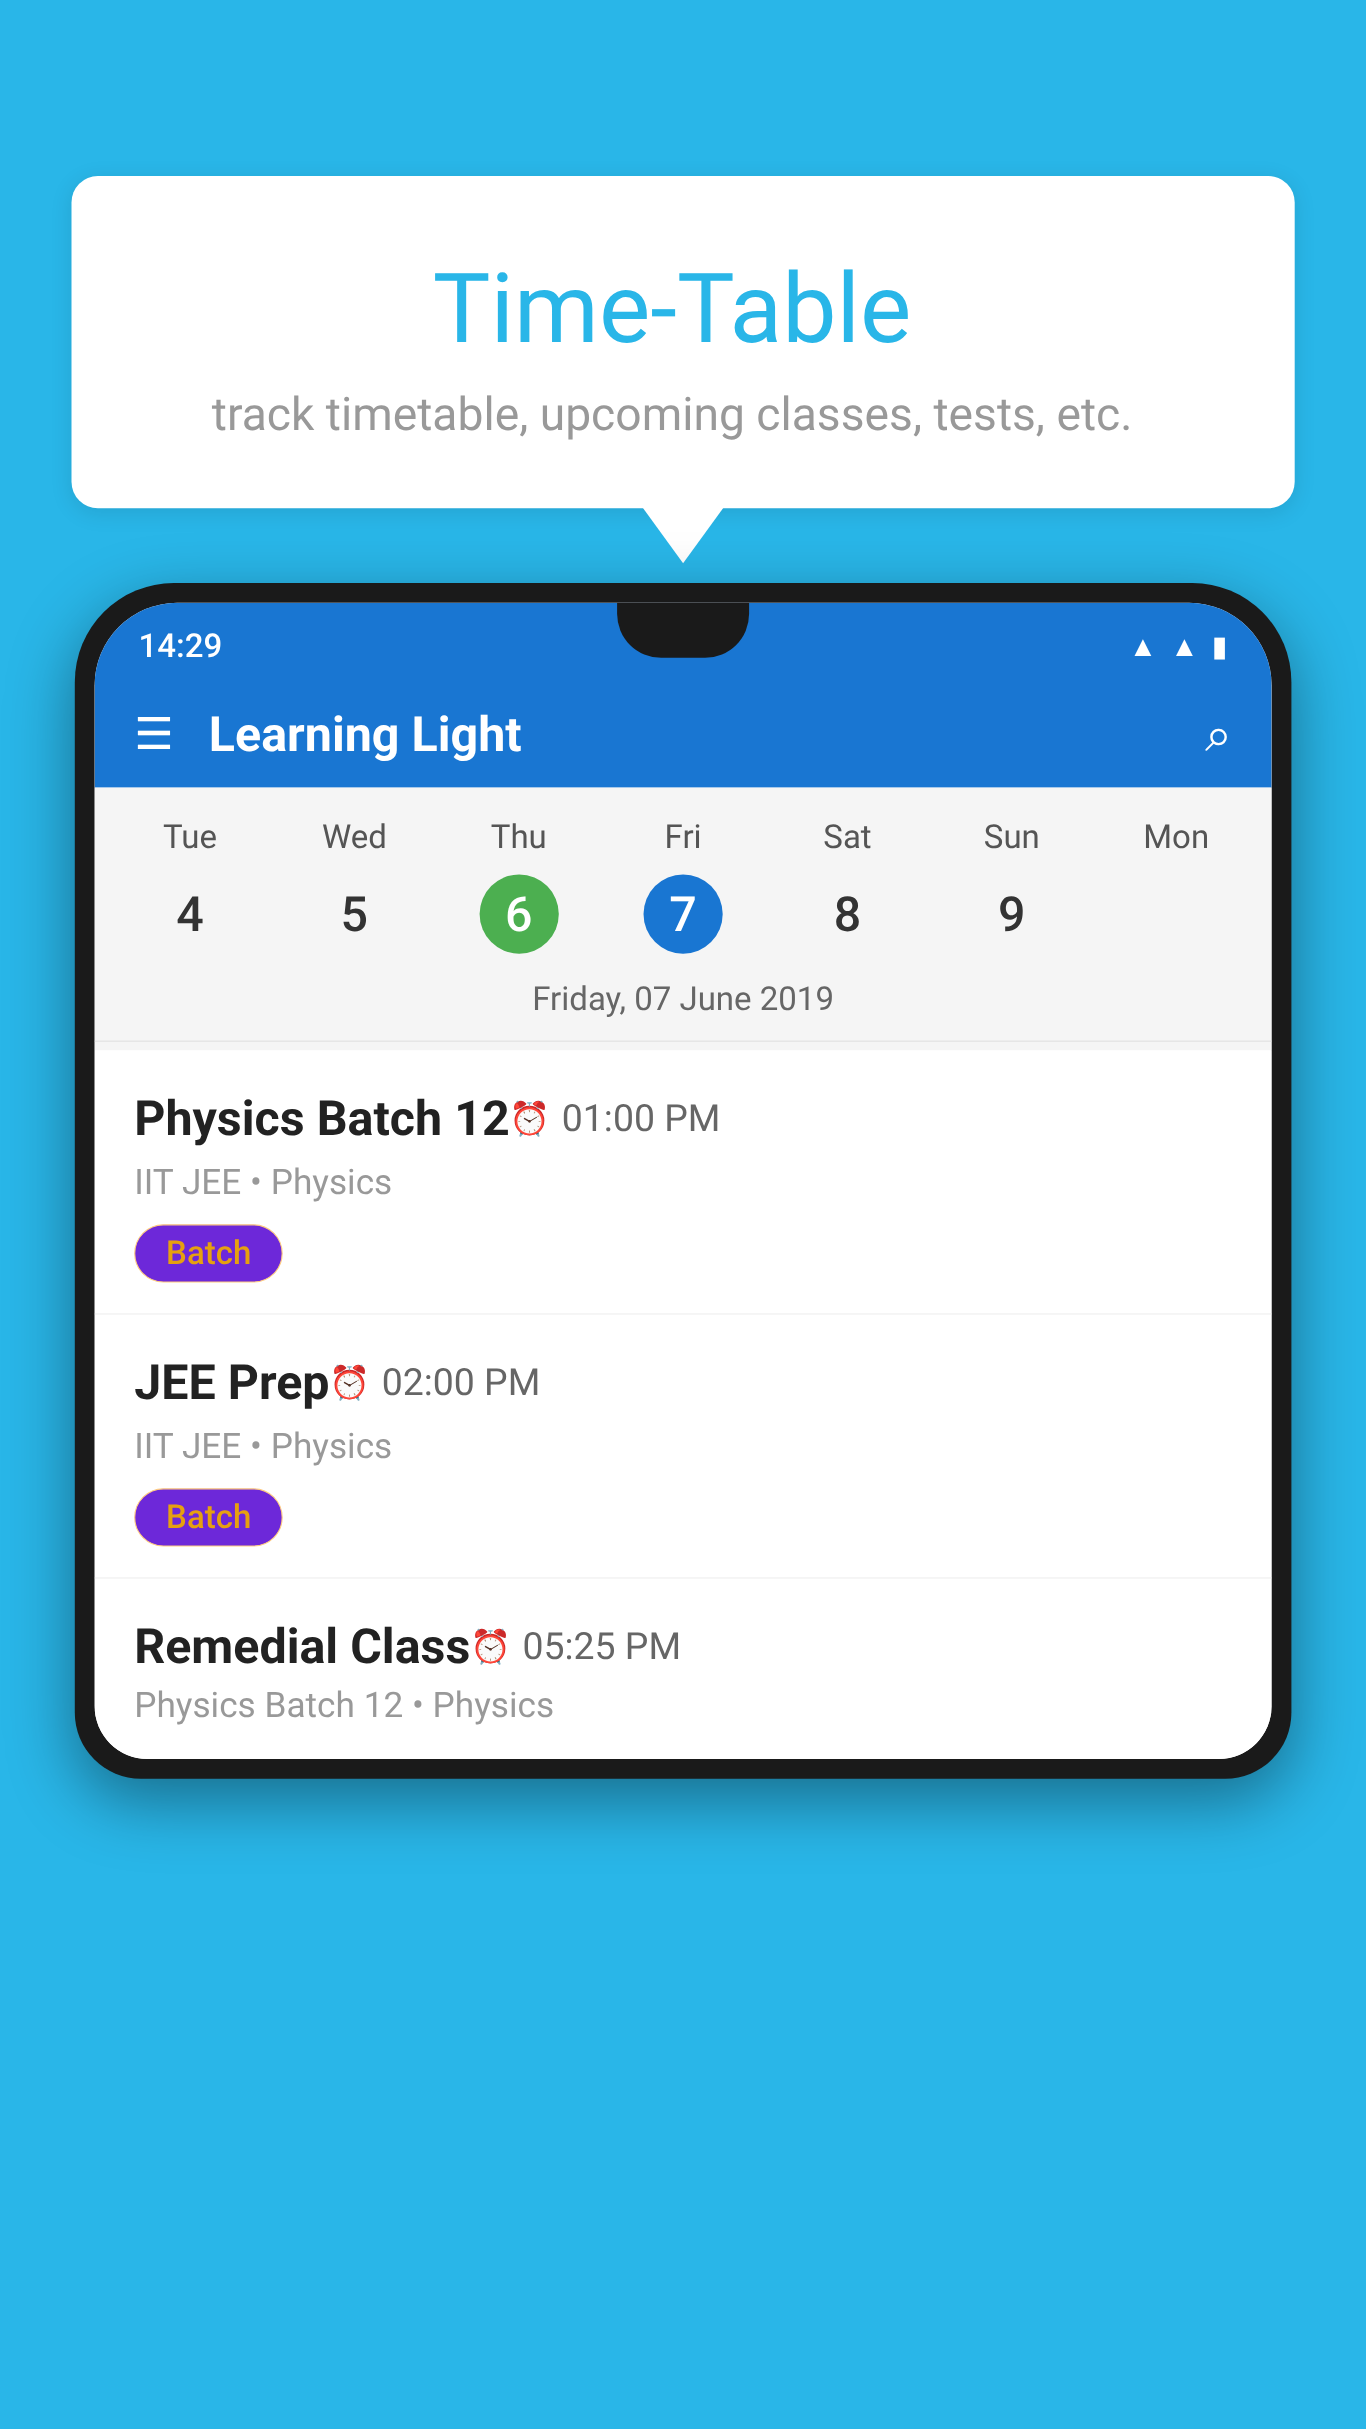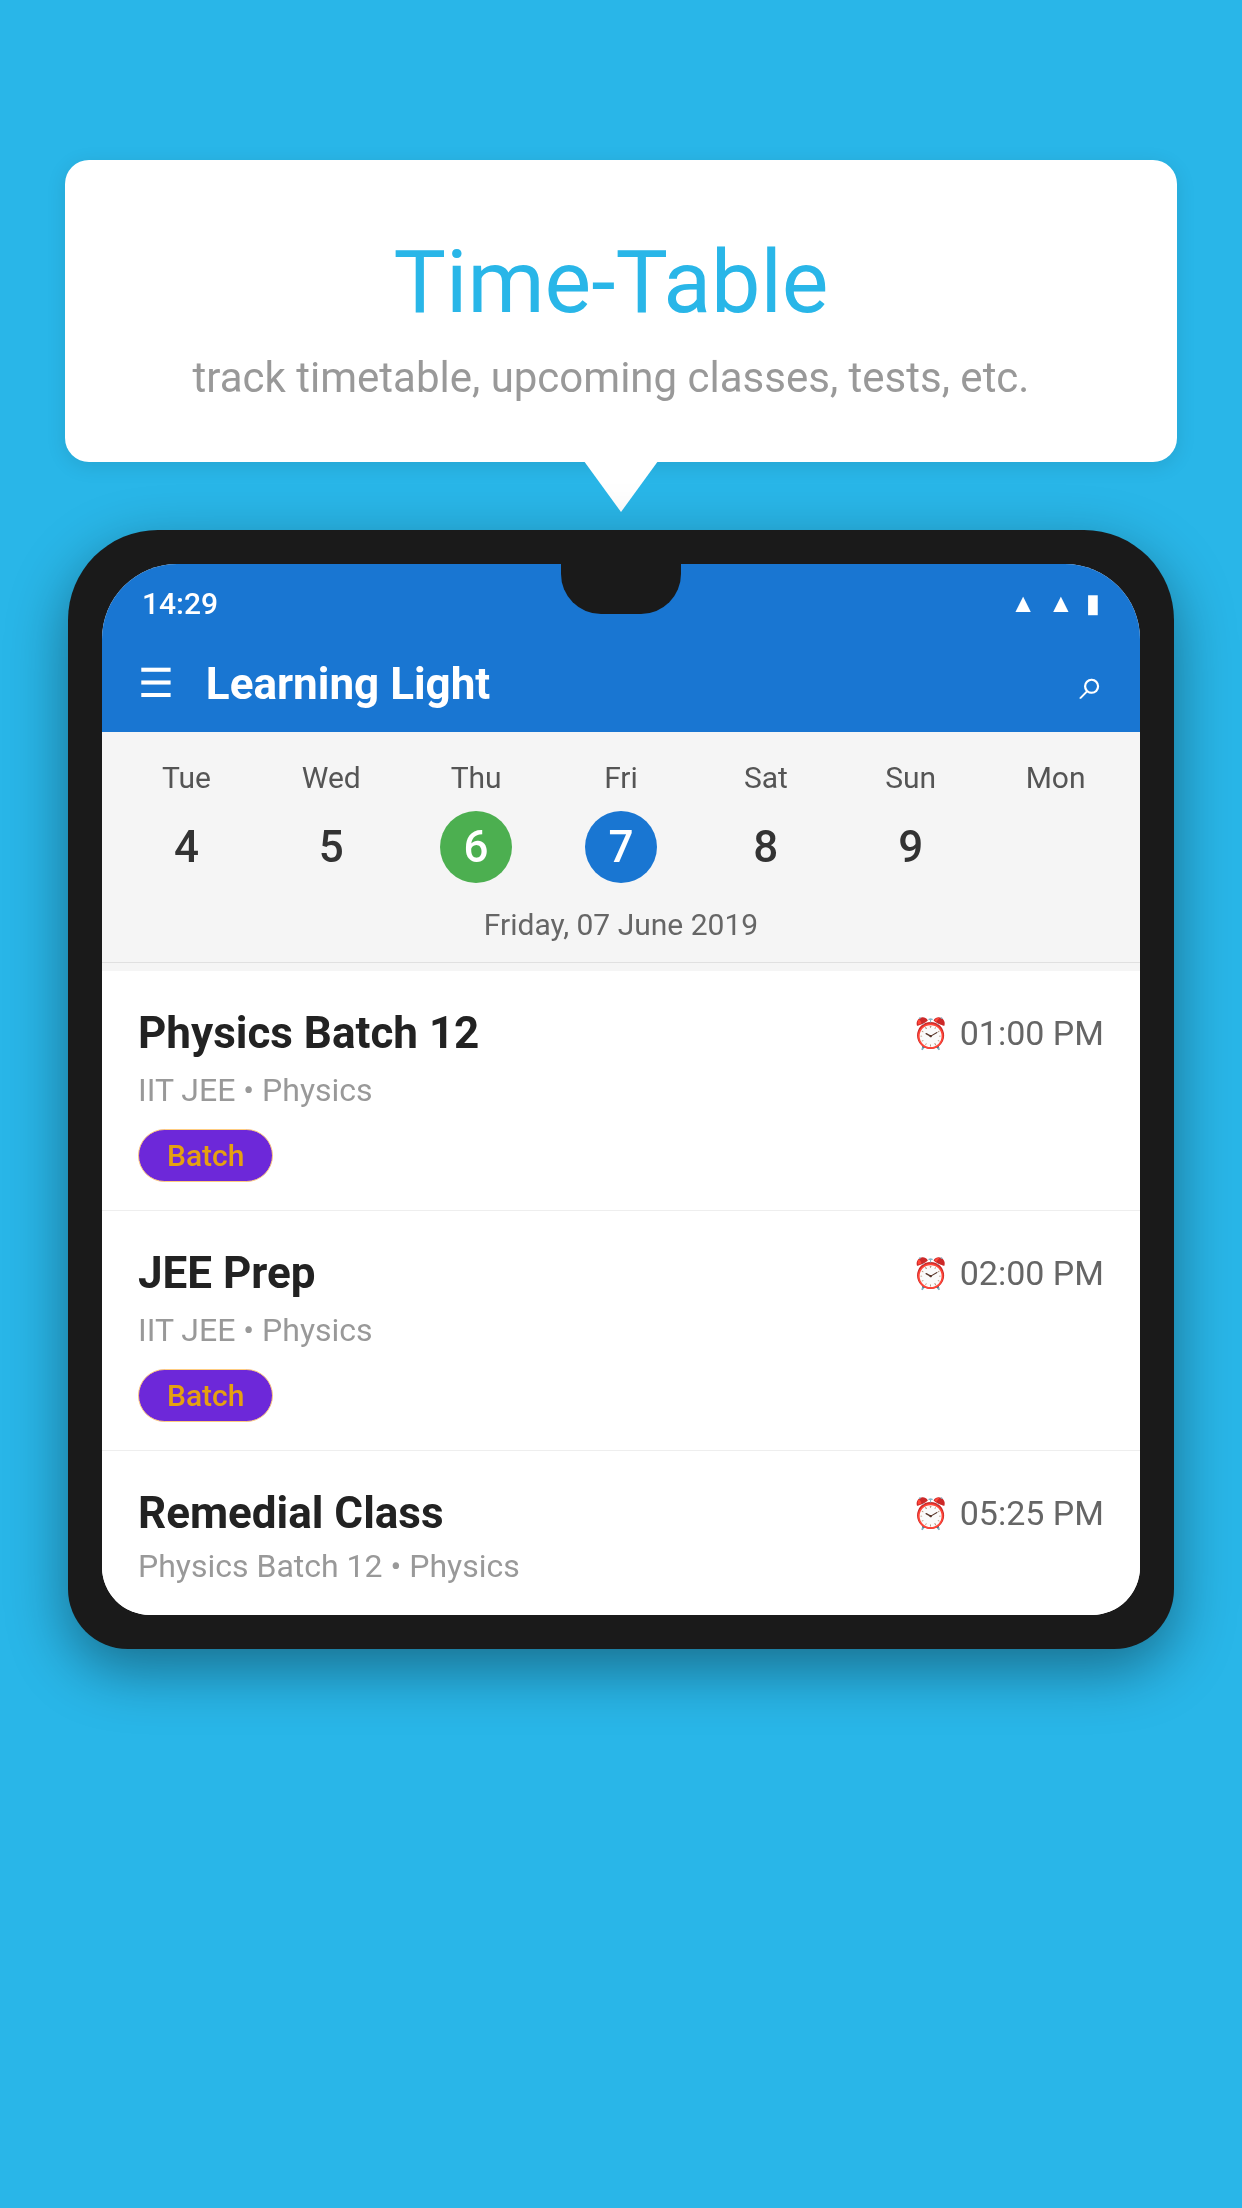--- a/index.html
+++ b/index.html
@@ -59,21 +59,21 @@
       top: 530px;
       left: 68px;
       right: 68px;
       bottom: 0;
     }
 
     .phone-outer {
       width: 100%;
       background: #1a1a1a;
       border-radius: 90px 90px 60px 60px;
-      padding: 34px;
+      padding: 18px;
       box-shadow: 0 20px 60px rgba(0,0,0,0.4);
     }
 
     .phone-inner {
       background: white;
       border-radius: 75px 75px 48px 48px;
       overflow: hidden;
       position: relative;
     }
 
@@ -210,21 +210,21 @@
       background: white;
     }
 
     .schedule-item {
       padding: 36px 36px 28px 36px;
       border-bottom: 1px solid #eeeeee;
     }
 
     .schedule-item-header {
       display: flex;
-      justify-content: space-between;
+      justify-content: flex-start;
       align-items: center;
       margin-bottom: 12px;
     }
 
     .schedule-item-title {
       font-size: 44px;
       font-weight: 700;
       color: #222;
     }
 

